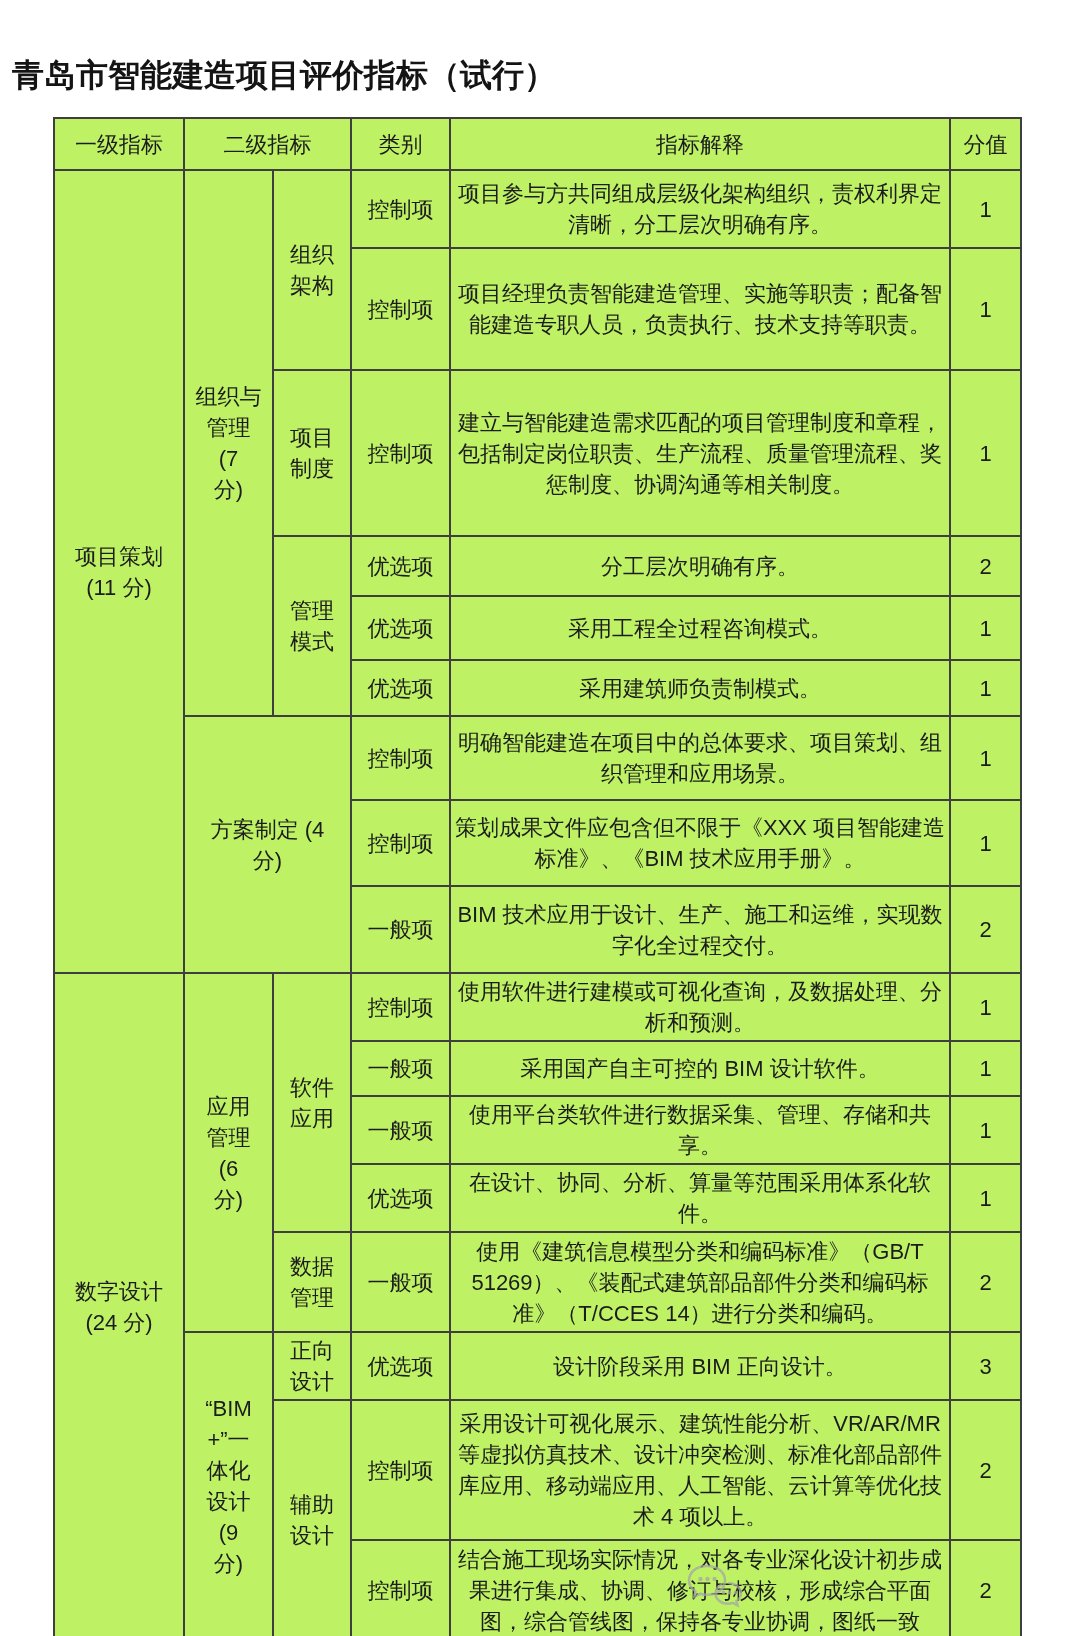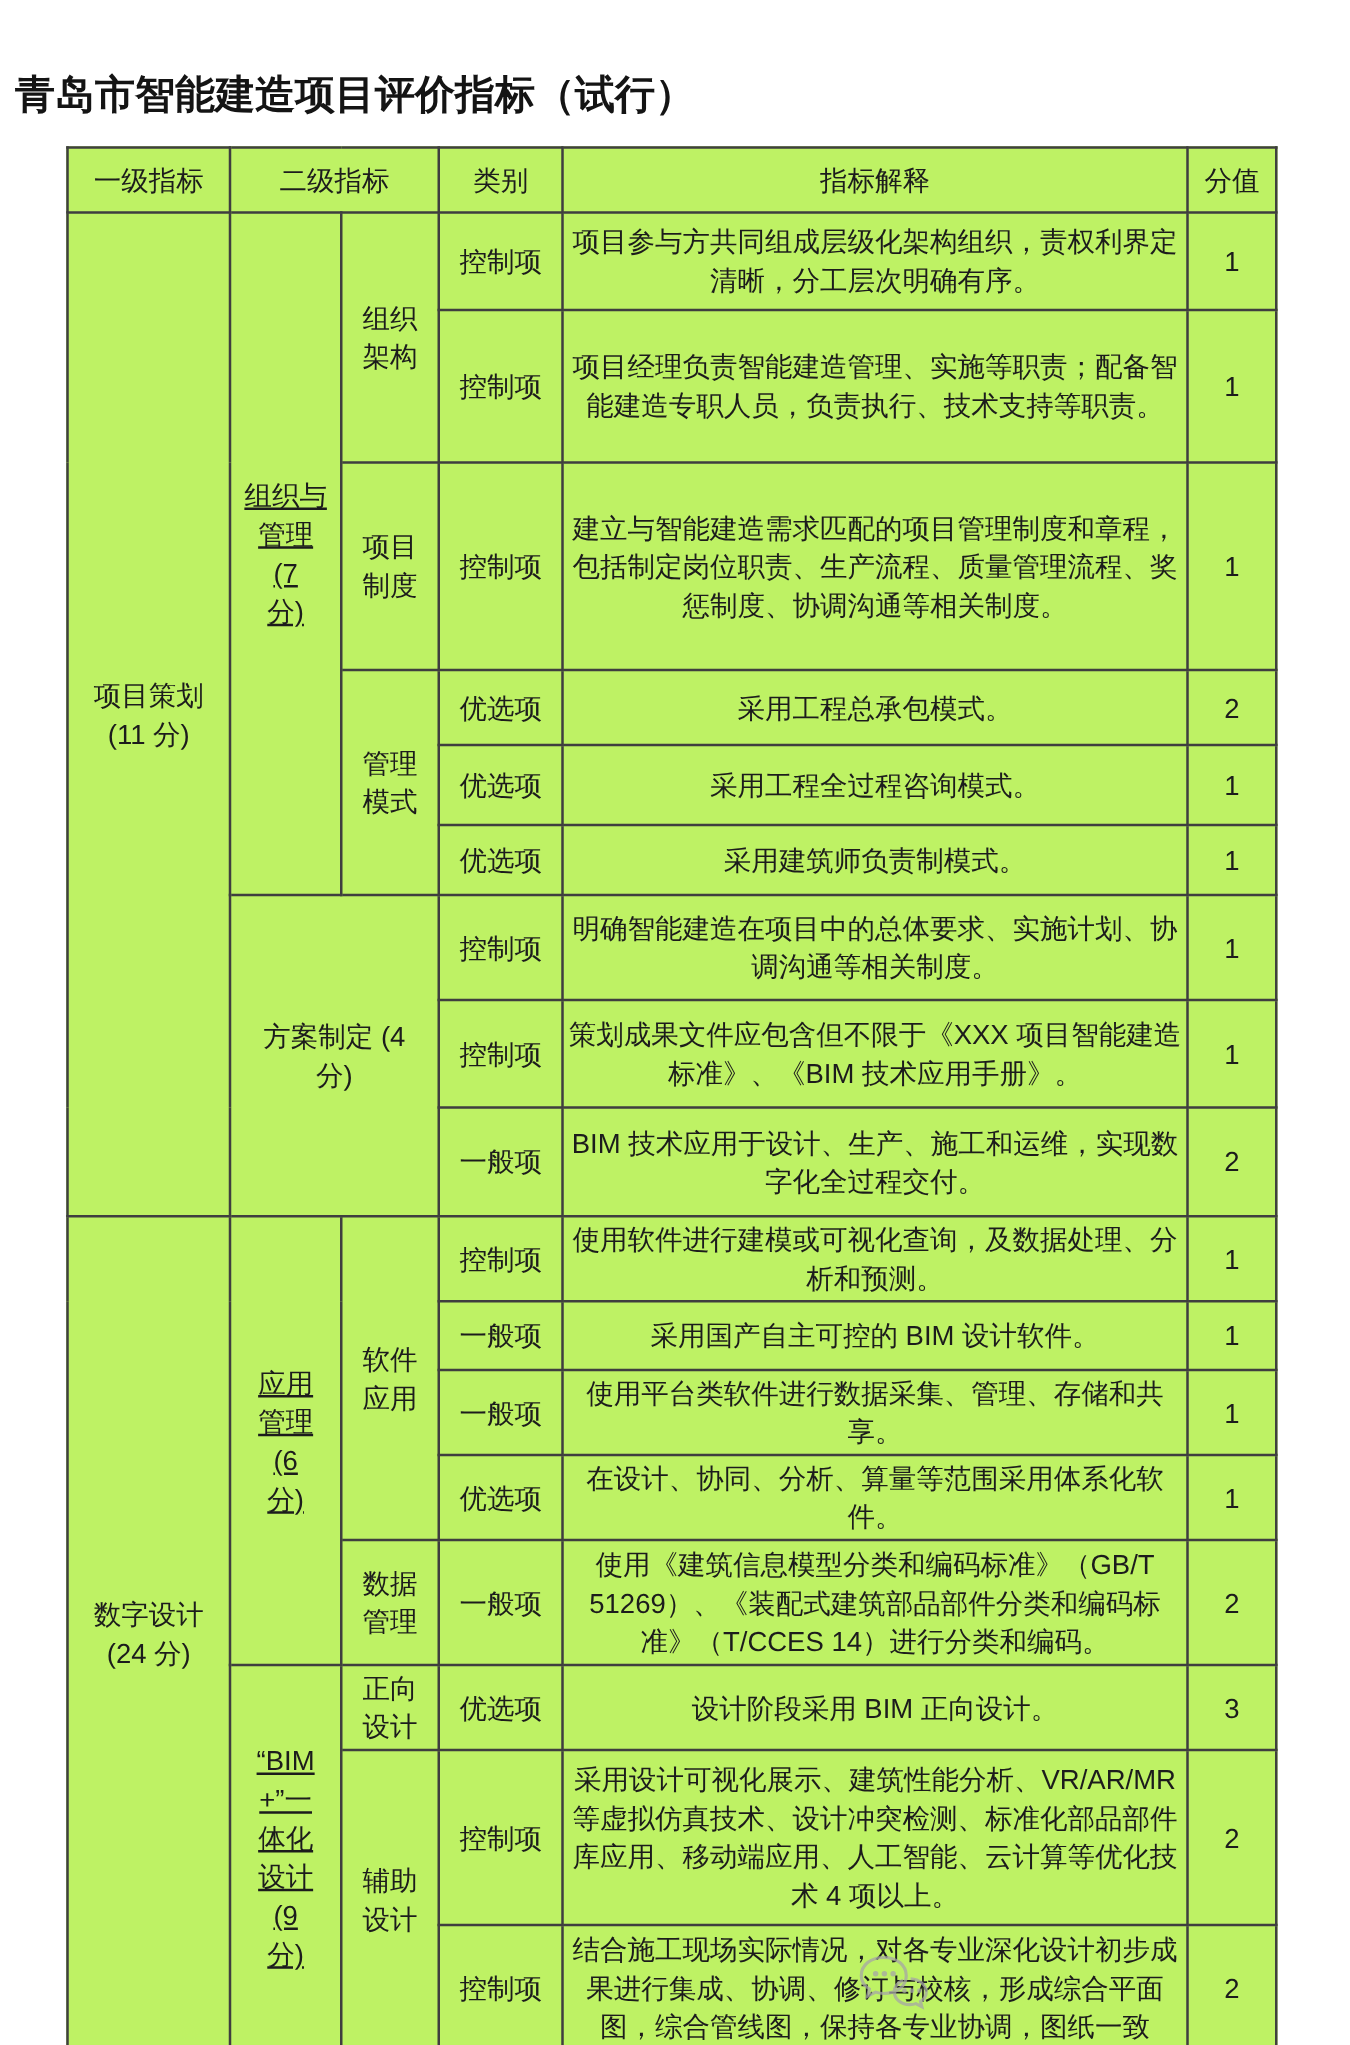--- a/index.html
+++ b/index.html
@@ -22,21 +22,21 @@
     padding:2px 3px;color:#1c1c1c;overflow:hidden;
   }
   thead tr{height:52px;}
   tr.r1{height:78px;}  tr.r2{height:122px;} tr.r3{height:166px;}
   tr.r4{height:60px;}  tr.r5{height:64px;}  tr.r6{height:56px;}
   tr.r7{height:84px;}  tr.r8{height:86px;}  tr.r9{height:87px;}
   tr.r10{height:65px;} tr.r11{height:55px;} tr.r12{height:58px;}
   tr.r13{height:65px;} tr.r14{height:100px;} tr.r15{height:65px;}
   tr.r16{height:140px;} tr.r17{height:100px;}
   .c1{white-space:pre-line;line-height:35px;}
-  .c2a{white-space:pre-line;line-height:35px;text-decoration:underline;}
+  .c2a{white-space:pre-line;line-height:35px;}
   .c2m{white-space:pre-line;line-height:35px;}
   .c2b{white-space:pre-line;line-height:35px;margin-top:22px;}
   .c4{text-align:left;padding:3px 13px;}
   .c5{font-size:23px;}
   .watermark{
     position:absolute;left:686px;top:1560px;height:56px;
     display:flex;align-items:center;gap:8px;white-space:nowrap;
     color:rgba(158,158,158,0.85);font-size:26px;letter-spacing:1px;
   }
   .wm-icon{display:inline-block;width:58px;height:50px;opacity:0.75;}
@@ -89,38 +89,38 @@
         <td class="c2b">项目
 制度</td>
         <td>控制项</td>
         <td class="c4">建立与智能建造需求匹配的项目管理制度和章程，包括制定岗位职责、生产流程、质量管理流程、奖惩制度、协调沟通等相关制度。</td>
         <td class="c5">1</td>
       </tr>
       <tr class="r4">
         <td class="c2b" rowspan="3">管理
 模式</td>
         <td>优选项</td>
-        <td class="c4">采用工程总承包模式。</td>
+        <td class="c4">分工层次明确有序。</td>
         <td class="c5">2</td>
       </tr>
       <tr class="r5">
         <td>优选项</td>
         <td class="c4">采用工程全过程咨询模式。</td>
         <td class="c5">1</td>
       </tr>
       <tr class="r6">
         <td>优选项</td>
         <td class="c4">采用建筑师负责制模式。</td>
         <td class="c5">1</td>
       </tr>
       <tr class="r7">
         <td class="c2m" colspan="2" rowspan="3">方案制定 (4
 分)</td>
         <td>控制项</td>
-        <td class="c4">明确智能建造在项目中的总体要求、实施计划、协调沟通等相关制度。</td>
+        <td class="c4">明确智能建造在项目中的总体要求、项目策划、组织管理和应用场景。</td>
         <td class="c5">1</td>
       </tr>
       <tr class="r8">
         <td>控制项</td>
         <td class="c4">策划成果文件应包含但不限于《XXX 项目智能建造标准》、《BIM 技术应用手册》。</td>
         <td class="c5">1</td>
       </tr>
       <tr class="r9">
         <td>一般项</td>
         <td class="c4">BIM 技术应用于设计、生产、施工和运维，实现数字化全过程交付。</td>

